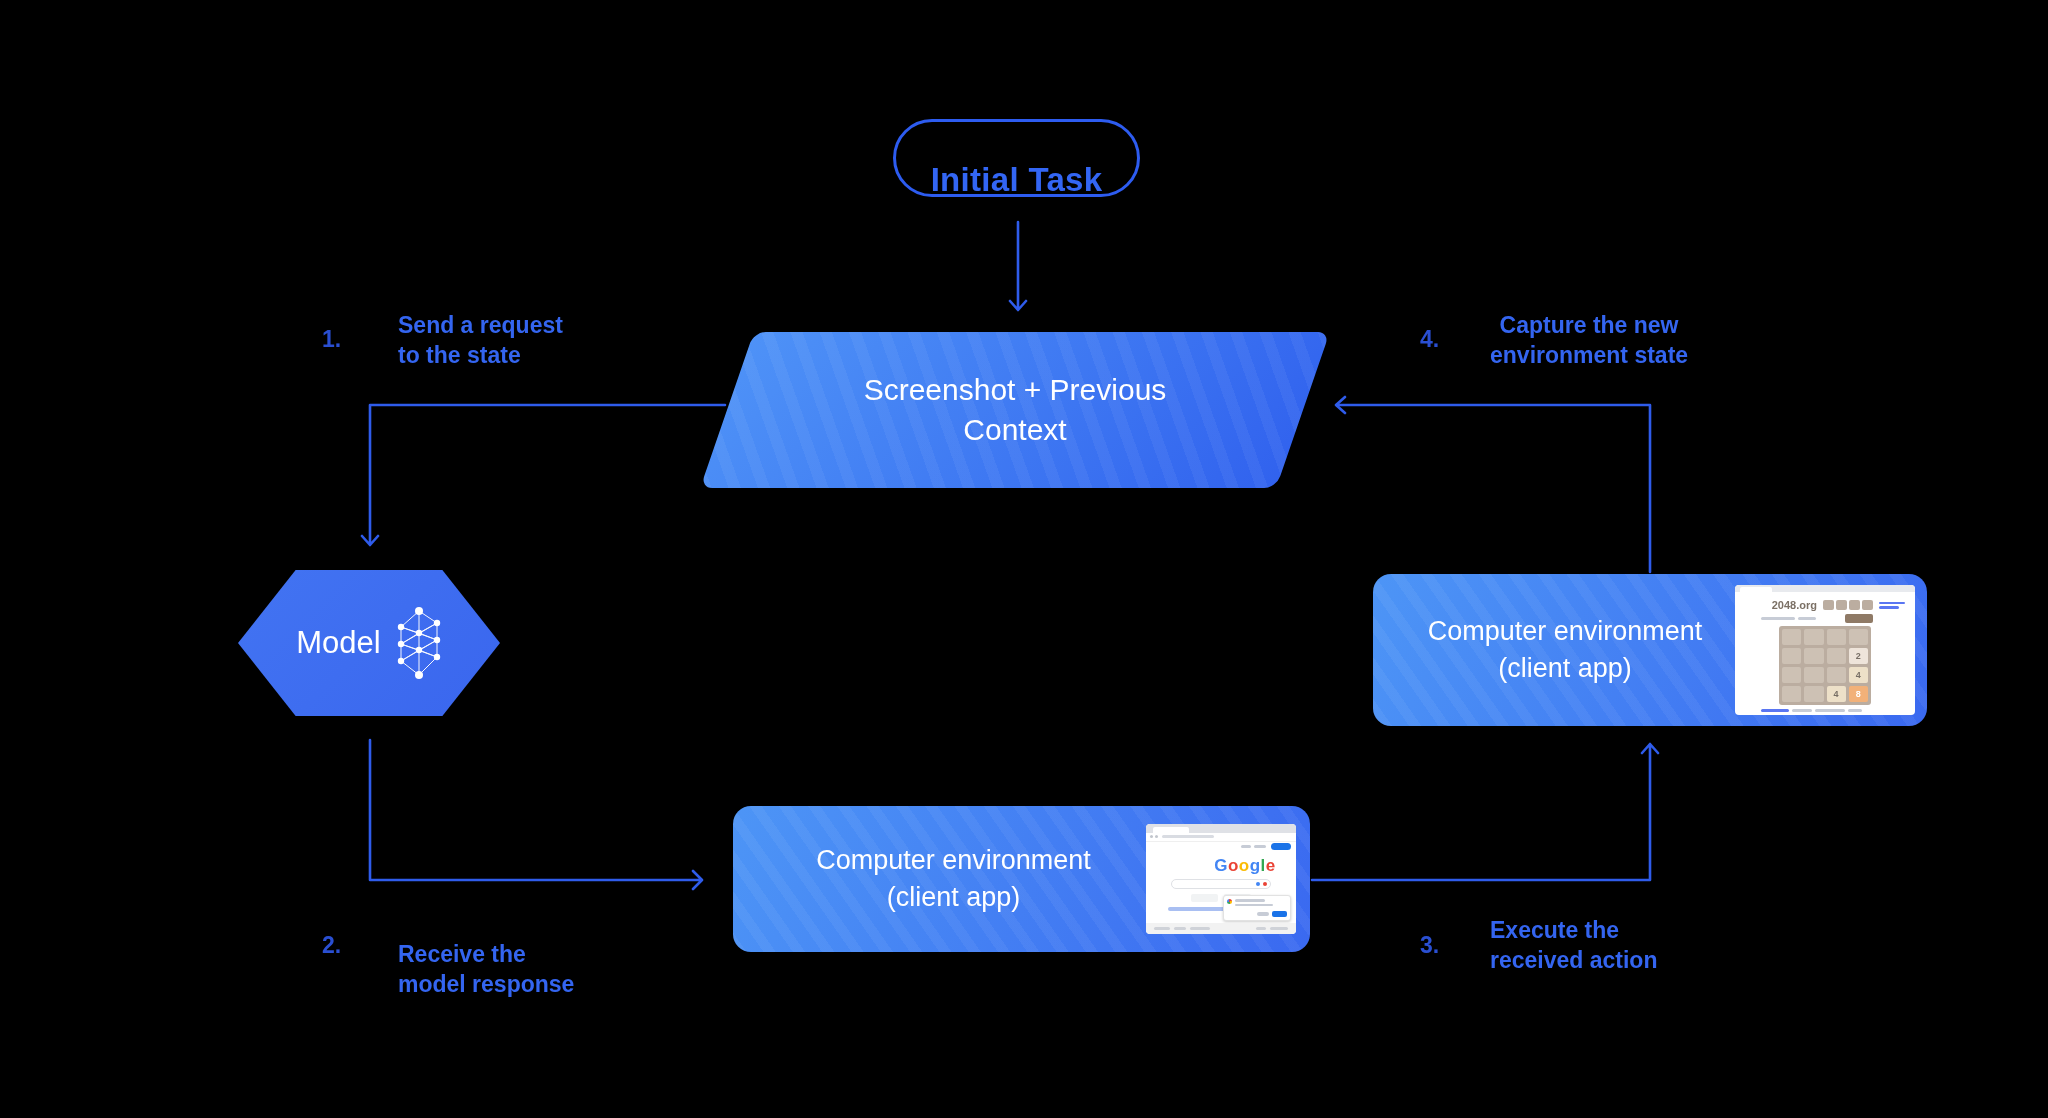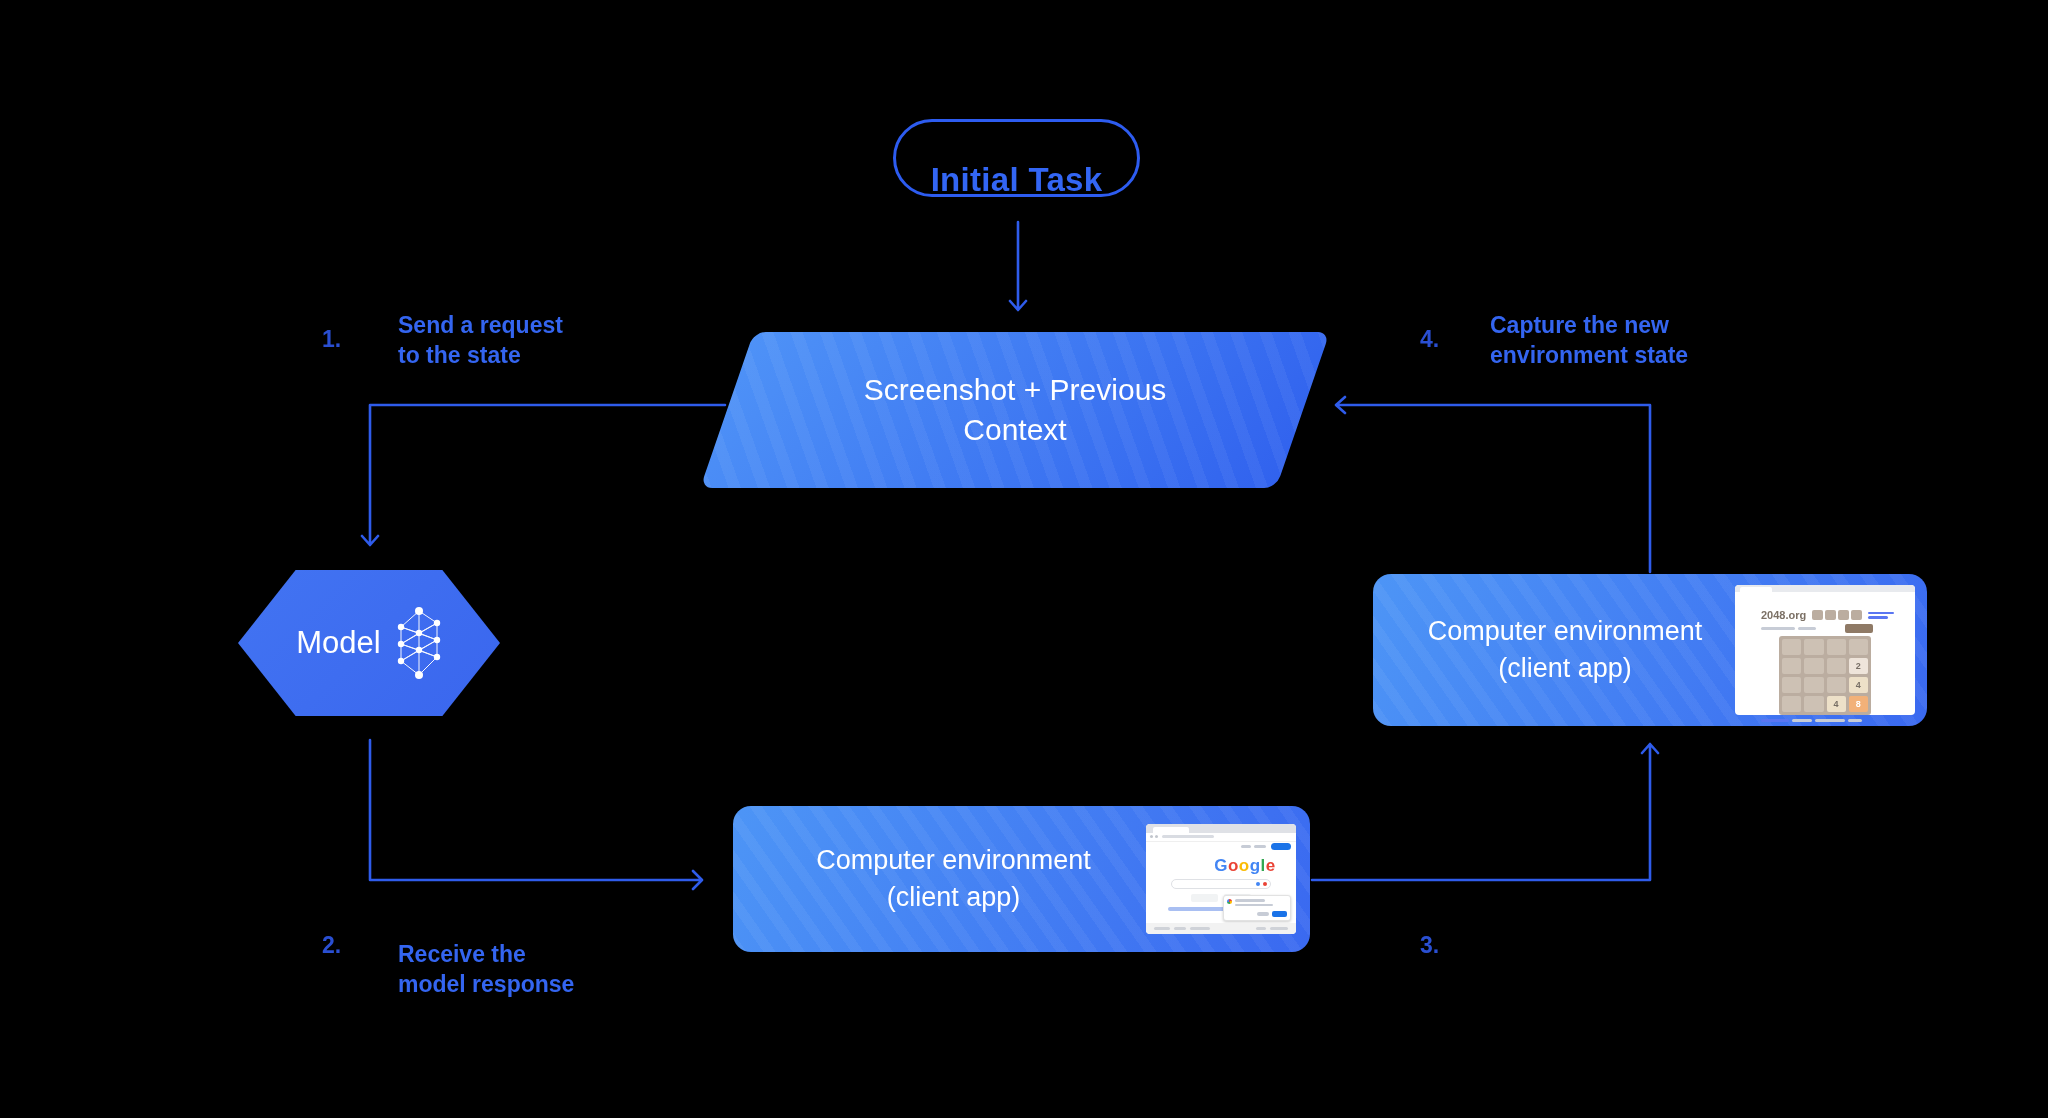--- a/index.html
+++ b/index.html
@@ -53,21 +53,21 @@
   .env-bottom { left:733px; top:806px; width:577px; height:146px; padding:0 14px 0 28px; }
   .env-right  { left:1373px; top:574px; width:554px; height:152px; padding:0 12px 0 22px; }
   .env-text { flex:1; text-align:center; font-size:27px; line-height:37px; z-index:2; }
 
   
   .step-num { position:absolute; color:#2a4fd2; font-size:23px; font-weight:700; }
   .step-text { position:absolute; color:#3465f0; font-size:23px; font-weight:600; line-height:30px; }
   .n1 { left:322px; top:326px; } .t1 { left:398px; top:310px; }
   .n2 { left:322px; top:932px; } .t2 { left:398px; top:939px; }
   .n3 { left:1420px; top:932px; } .t3 { left:1490px; top:915px; }
-  .n4 { left:1420px; top:326px; } .t4 { left:1490px; top:310px; }
+  .n4 { left:1420px; top:326px; } .t4 { left:1490px; top:310px;text-align:center; }
 
   
   .shot { position:relative; background:#fff; border-radius:4px; flex:none; z-index:2; }
   .bar { display:inline-block; border-radius:2px; background:#c7ccd6; }
 
   
   .shot-google { width:150px; height:110px; }
   .g-chrome { height:9px; background:#dfe1e6; border-radius:4px 4px 0 0; position:relative; }
   .g-tab { position:absolute; left:7px; top:3px; width:36px; height:6px; background:#fff; border-radius:2px 2px 0 0; }
   .g-urlrow { height:8px; border-bottom:1px solid #efefef; position:relative; }
@@ -92,21 +92,21 @@
   .g-dlg-btns { position:absolute; right:3px; bottom:3px; display:flex; gap:3px; align-items:center; }
   .g-dlg-blue { width:15px; height:6px; border-radius:2px; background:#1a73e8; }
   .g-dlg-grey { width:12px; height:4px; }
   .g-footer { position:absolute; left:0; right:0; bottom:0; height:11px; background:#f2f2f2; border-radius:0 0 4px 4px; }
   .g-footer .bar { position:absolute; top:4px; height:3px; background:#cfd2d8; }
 
   
   .shot-2048 { width:180px; height:130px; }
   .t-chrome { height:7px; background:#e8eaee; border-radius:4px 4px 0 0; position:relative; }
   .t-tab { position:absolute; left:5px; top:2px; width:32px; height:5px; background:#fff; border-radius:2px 2px 0 0; }
-  .t-head { display:flex; align-items:center; margin:17px 10px 0 26px; }
+  .t-head { display:flex; align-items:center; margin:7px 10px 0 26px;justify-content:flex-end; }
   .t-title { font-size:11px; font-weight:700; color:#7b7065; }
   .t-scores { display:flex; gap:2px; margin-left:6px; }
   .t-score { width:11px; height:10px; background:#bbada0; border-radius:2px; }
   .t-links { margin-left:6px; display:flex; flex-direction:column; gap:2px; }
   .t-links .bar { background:#5a76f2; height:2.5px; }
   .t-sub { display:flex; align-items:center; margin:3px 42px 0 26px; gap:3px; }
   .t-sub .bar { height:3px; }
   .t-newgame { margin-left:auto; width:28px; height:9px; background:#8f7a66; border-radius:2px; }
   .t-board { width:92px; margin:3px auto 0; background:#bbada0; border-radius:3px; padding:3px; box-sizing:border-box;
     display:grid; grid-template-columns:repeat(4,1fr); gap:3px; }
@@ -300,20 +300,24 @@
     <div>to the state</div>
   </div>
 
   <div class="step-num n2">2.</div>
   <div class="step-text t2">
     <div>Receive the</div>
     <div>model response</div>
   </div>
 
   <div class="step-num n3">3.</div>
+  <div class="step-text t3">
+    <div>Execute the</div>
+    <div>received action</div>
+  </div>
 
   <div class="step-num n4">4.</div>
   <div class="step-text t4">
     <div>Capture the new</div>
     <div>environment state</div>
   </div>
 
 </div>
 
 </body></html>

